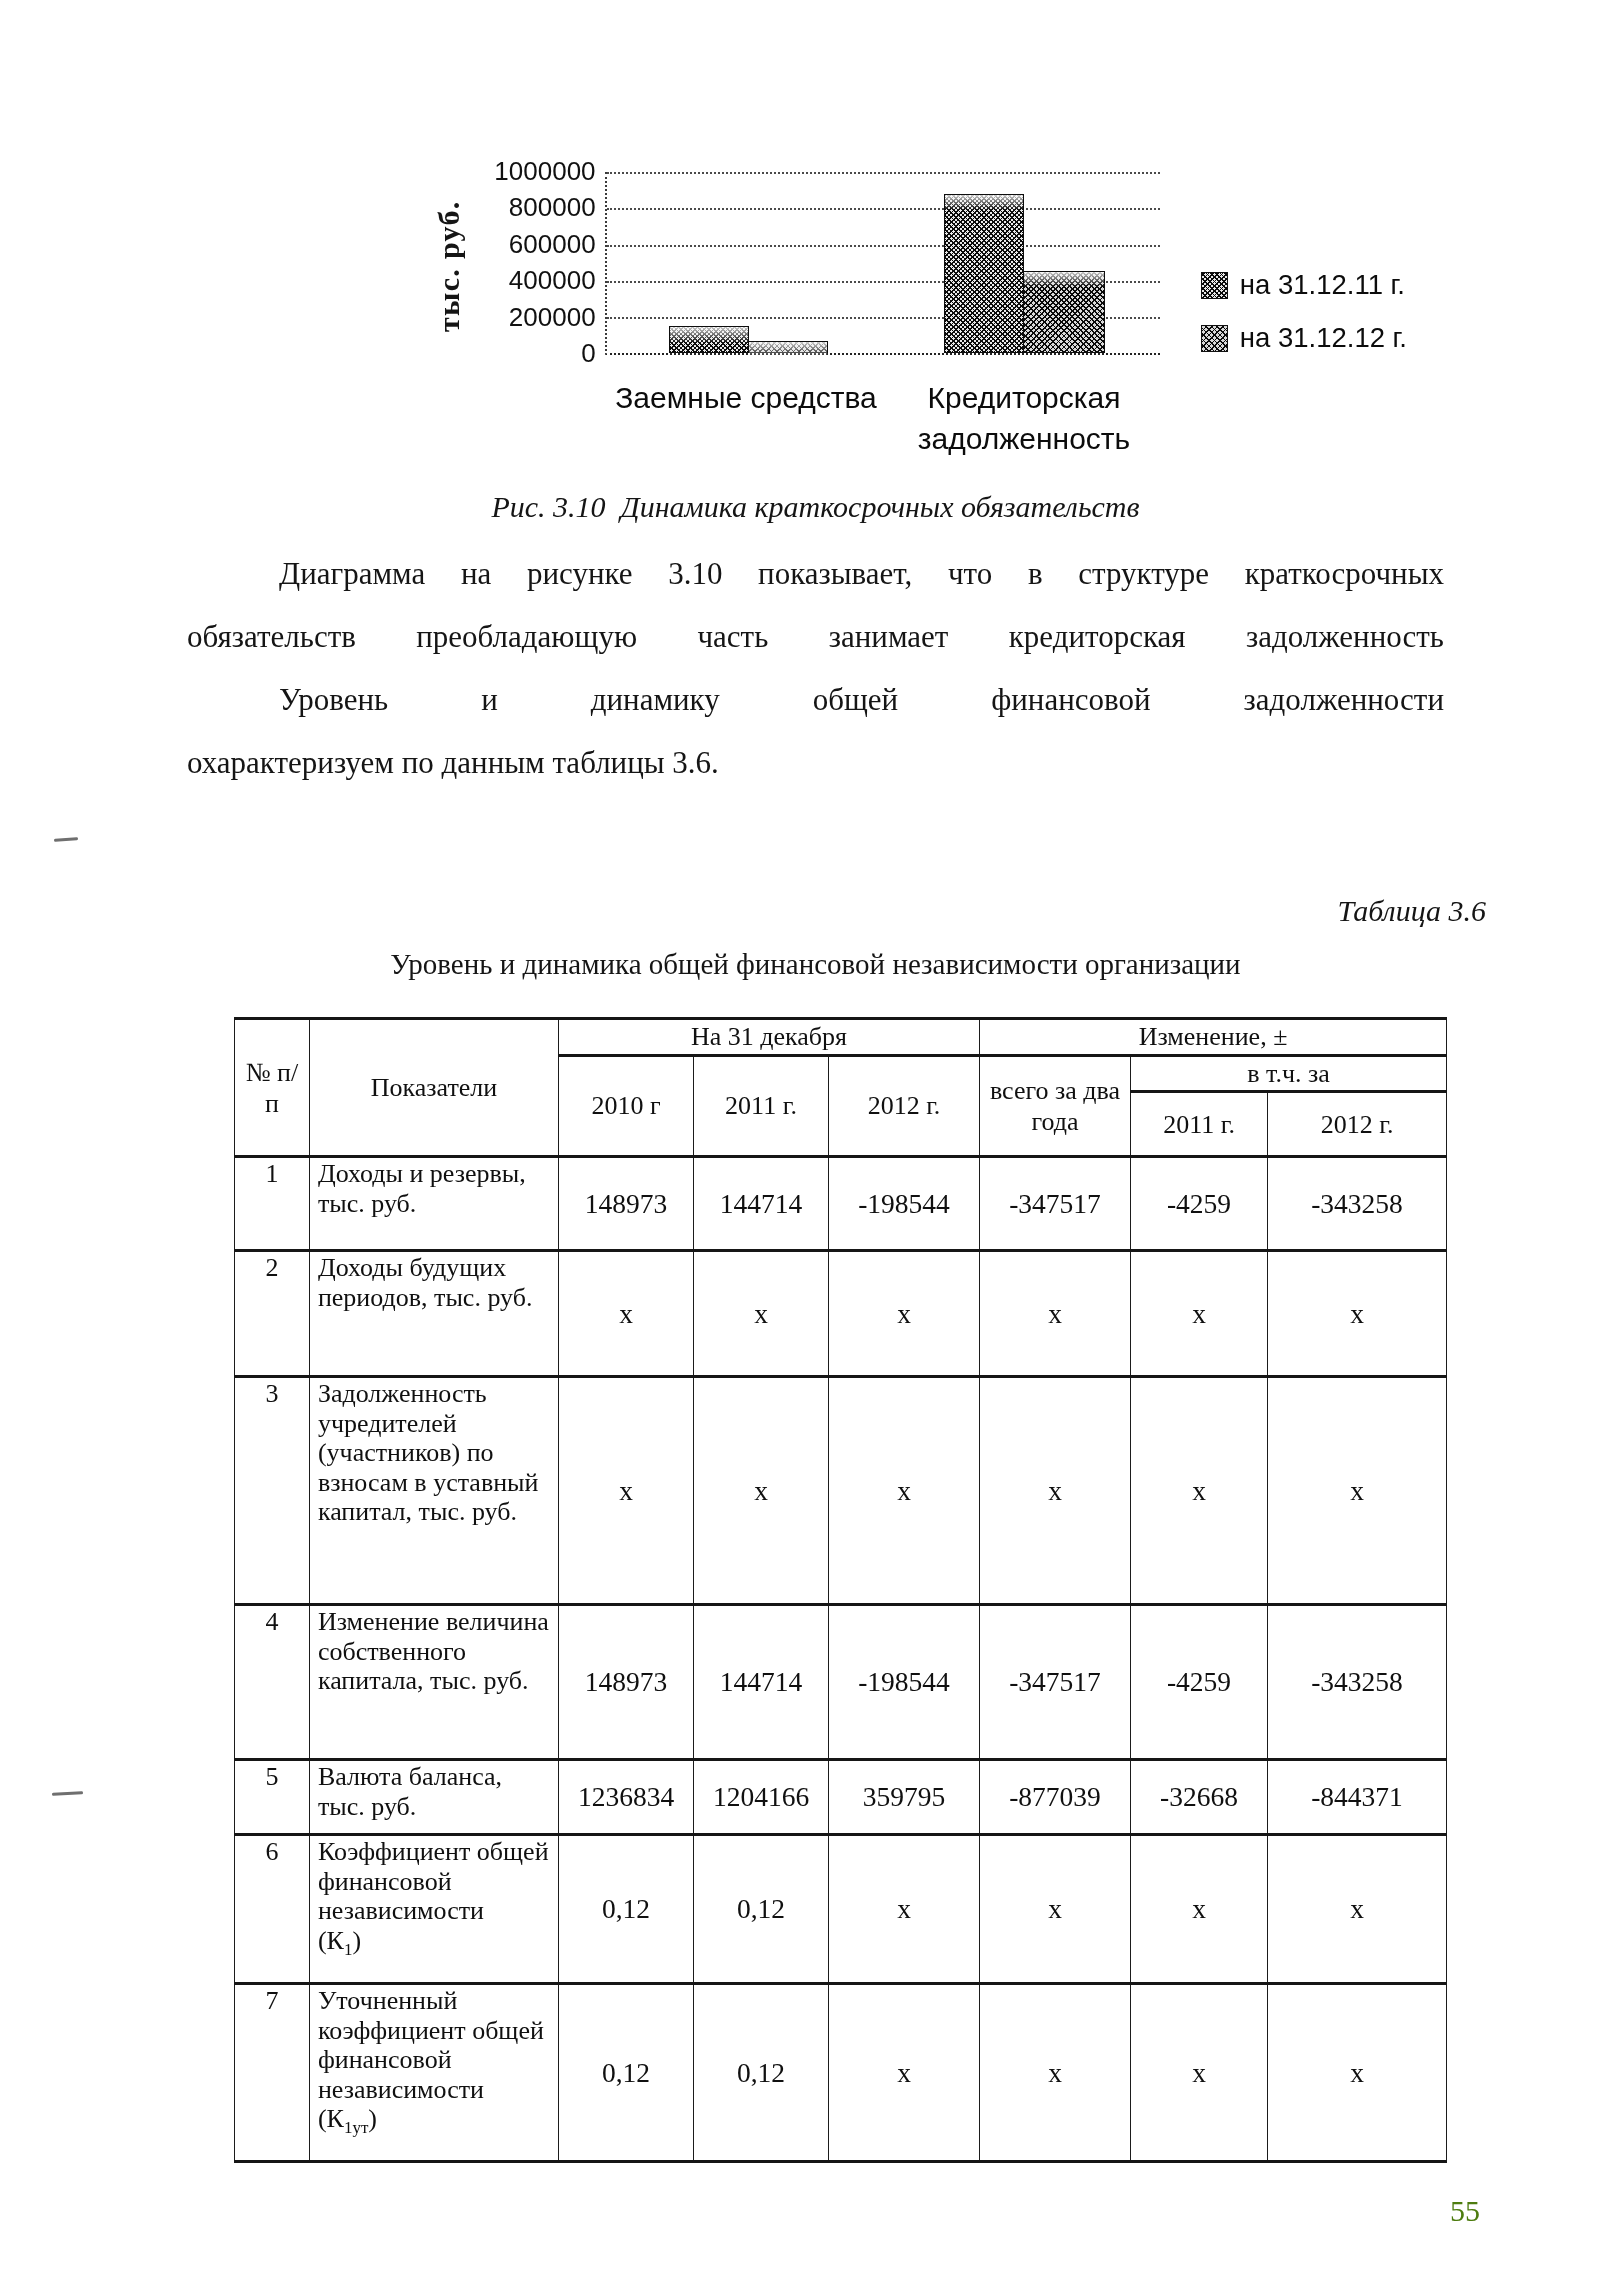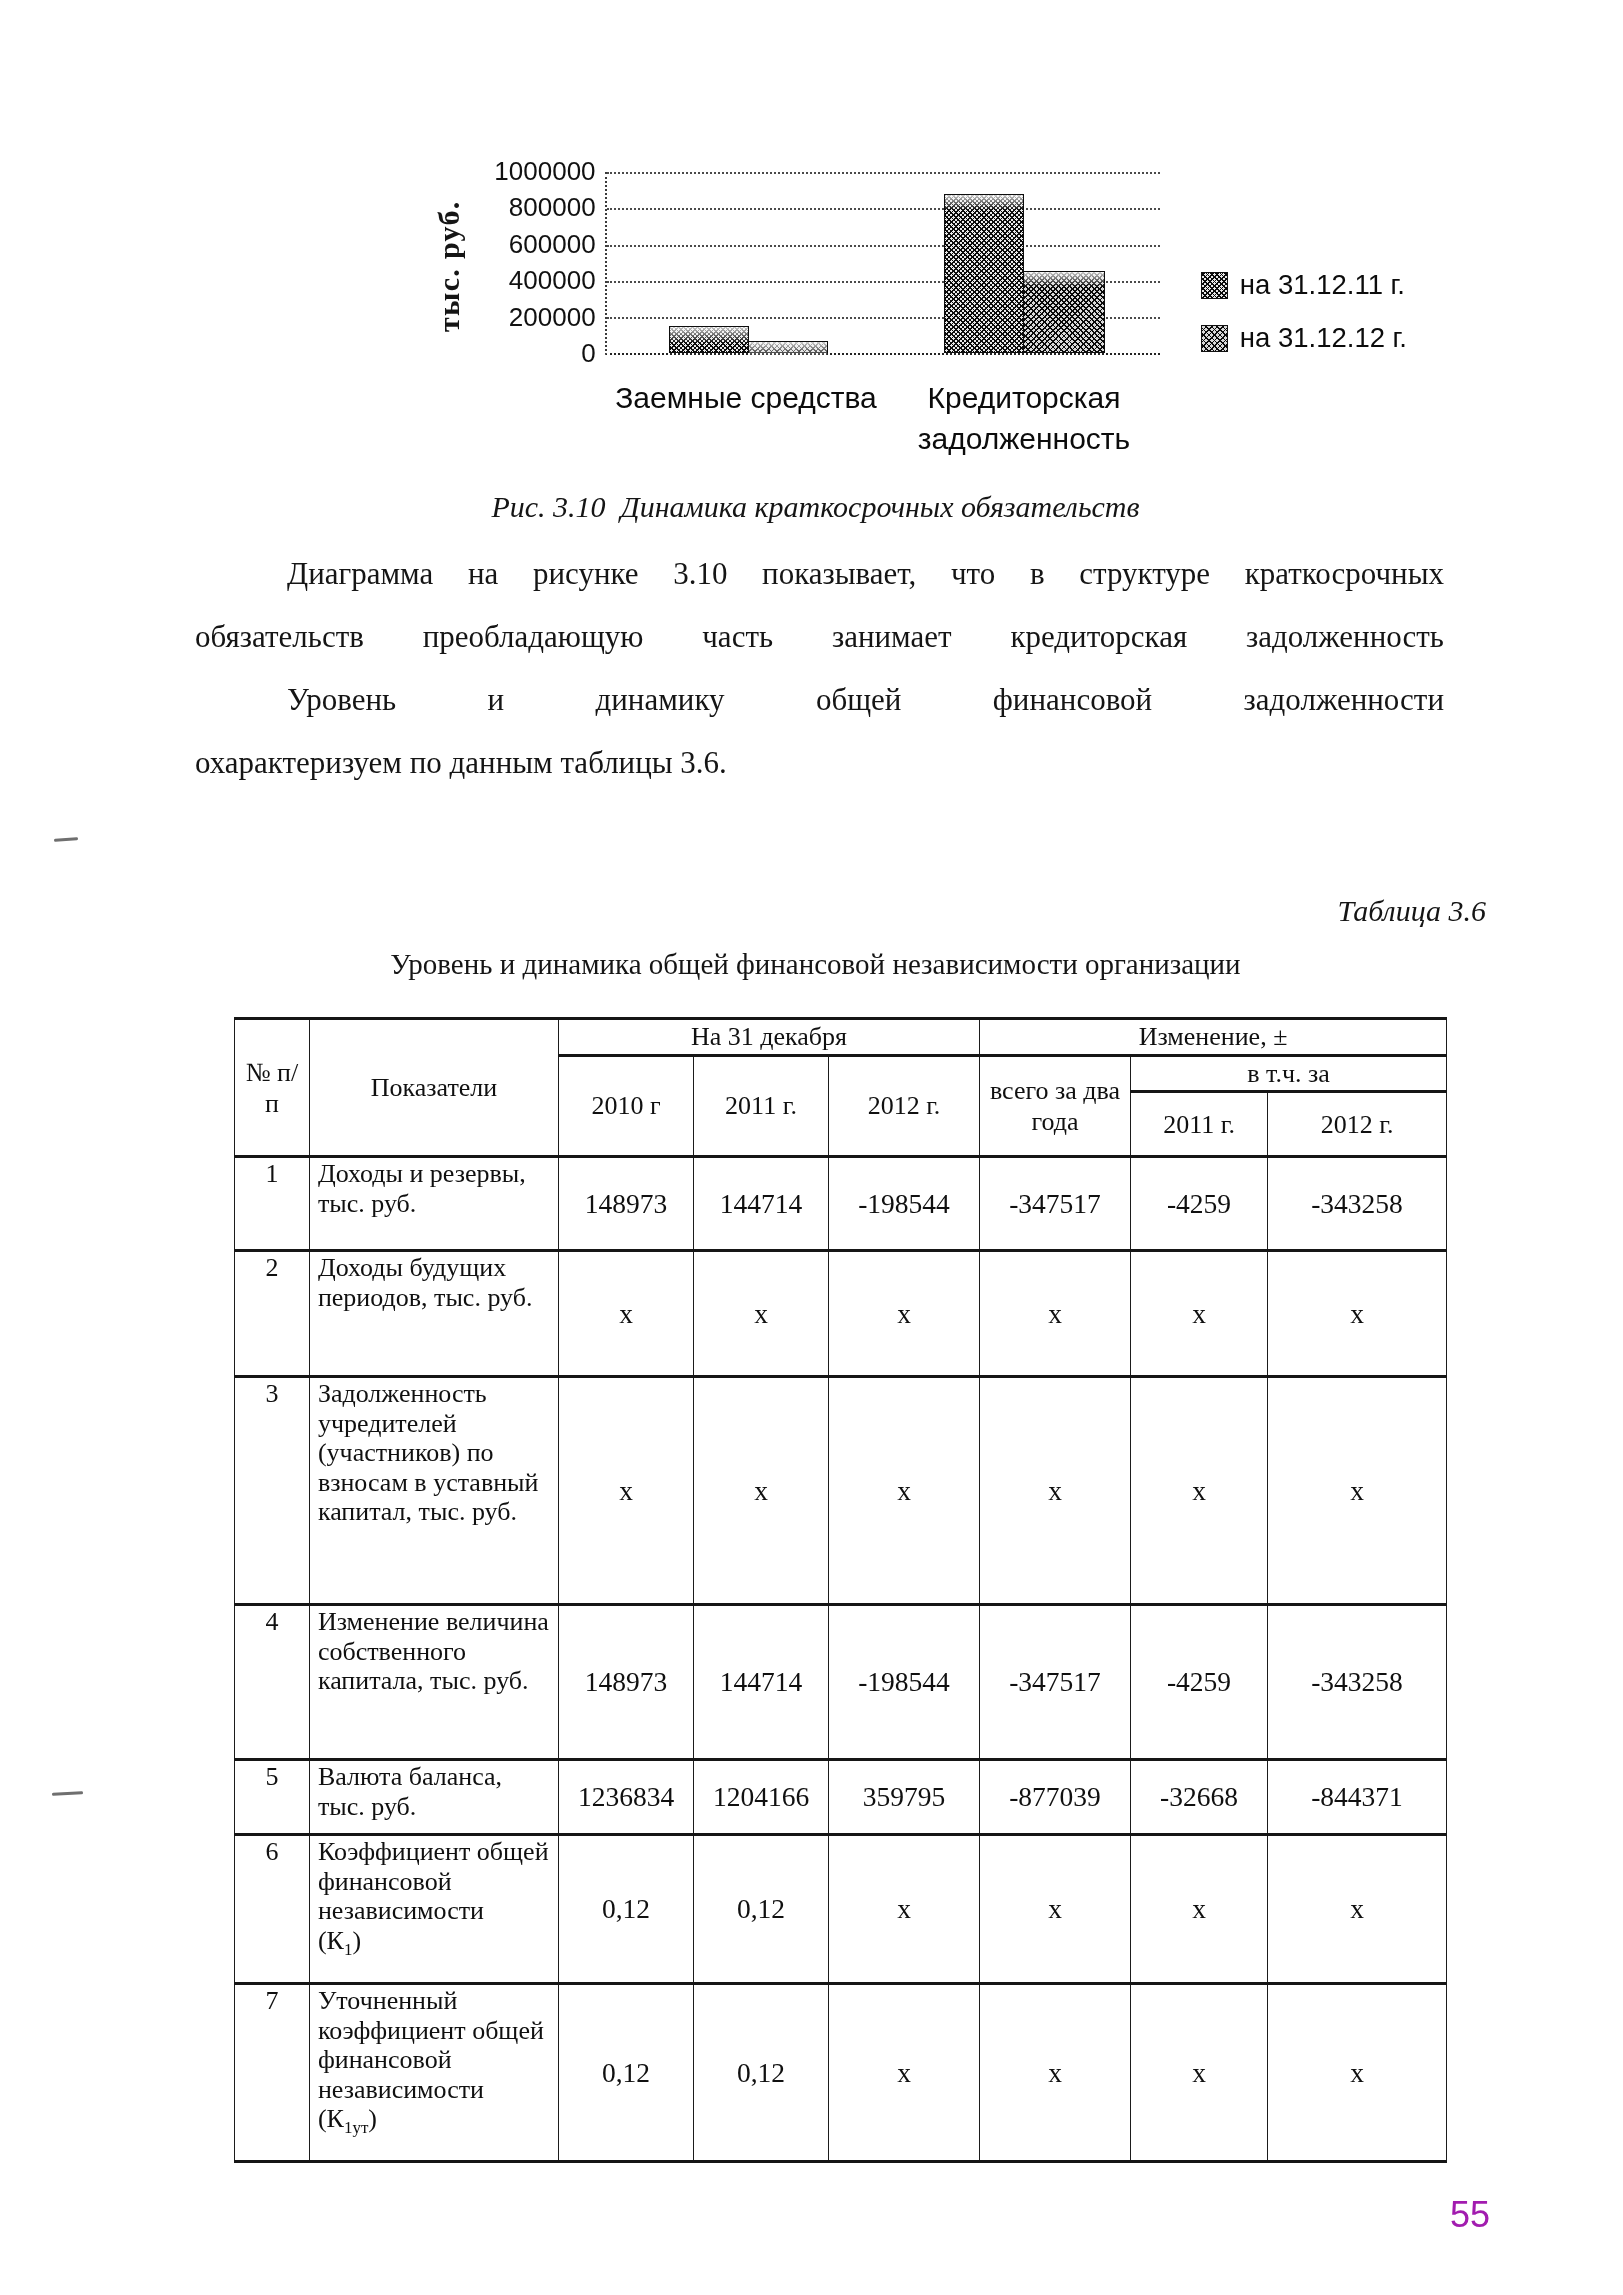--- a/index.html
+++ b/index.html
@@ -41,21 +41,21 @@
     position:absolute;left:769px;display:flex;align-items:center;
     font-family:"Liberation Sans","DejaVu Sans",sans-serif;font-size:27.5px;color:#0c0c0c;white-space:nowrap;
   }
   .legend-swatch{width:25px;height:25px;margin-right:11.8px;border:0.7px solid #111;flex:0 0 auto;}
   
   .caption{
     position:absolute;left:187px;top:490px;width:1257px;text-align:center;
     font-style:italic;font-size:30px;white-space:pre;
   }
   .para{position:absolute;left:187px;top:542px;width:1257px;font-size:31px;}
-  .pline{height:63px;line-height:63px;text-align:justify;text-align-last:justify;white-space:nowrap;margin-left:8px;}
+  .pline{height:63px;line-height:63px;text-align:justify;text-align-last:justify;white-space:nowrap;}
   .pline.last{text-align-last:left;}
   .pline.indent{padding-left:92px;}
   .table-label{
     position:absolute;left:187px;top:882px;width:1299px;text-align:right;
     font-style:italic;font-size:30px;white-space:pre;margin-top:12px;
   }
   .table-title{
     position:absolute;left:187px;top:948px;width:1257px;text-align:center;font-size:29px;
   }
   
@@ -72,22 +72,22 @@
   table.fin th{font-weight:normal;text-align:center;vertical-align:middle;line-height:31px;}
   th.total-cell{padding:1.3px 27.5px;line-height:34px;}
   td.numcell{text-align:center;vertical-align:top;padding-top:5.2px;}
   td.labelcell{text-align:left;vertical-align:top;line-height:29.5px;padding:3.9px 17px 2.6px 7.9px;}
   td.valcell{text-align:center;vertical-align:middle;font-size:27.5px;}
   .formula{display:block;}
   sub{font-size:17px;}
   
   .artifact{position:absolute;background:#6f6f6f;border-radius:1.3px;}
   .pagenum{
-    position:absolute;left:1450px;top:2194px;font-family:Liberation Sans, sans-serif;
-    font-size:36px;color:#a21caf;
+    position:absolute;left:1450px;top:2194px;font-family:Liberation Serif, serif;
+    font-size:30px;color:#4d7c0f;
   }
 </style>
 </head>
 <body>
 
 <div class="chart">
   <div class="ytitle">тыс. руб.</div>
 
   <span class="tick" style="top:5.2px">1000000</span>
   <span class="tick" style="top:41px">800000</span>

